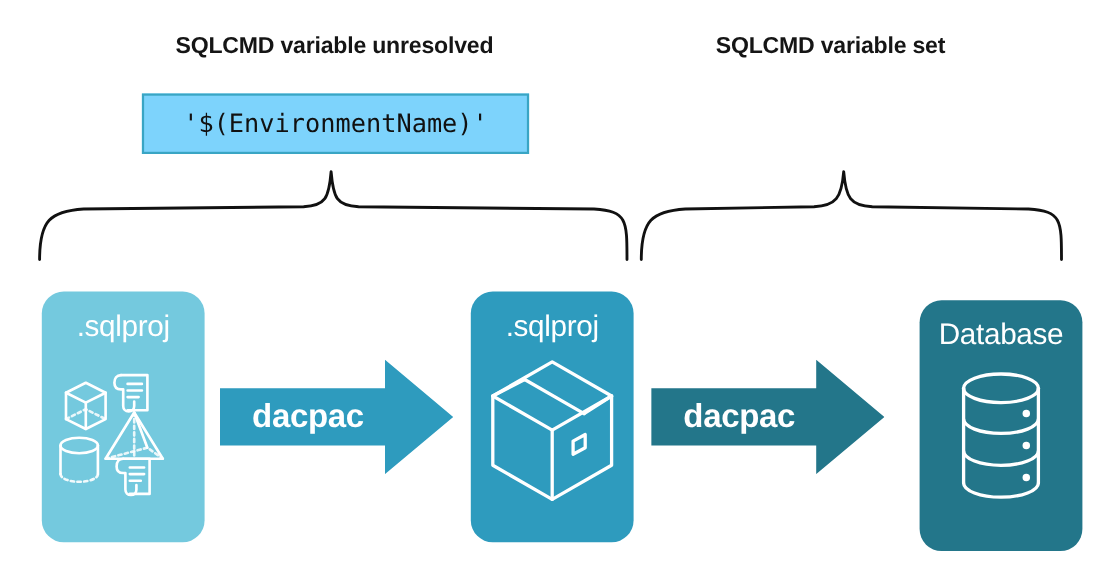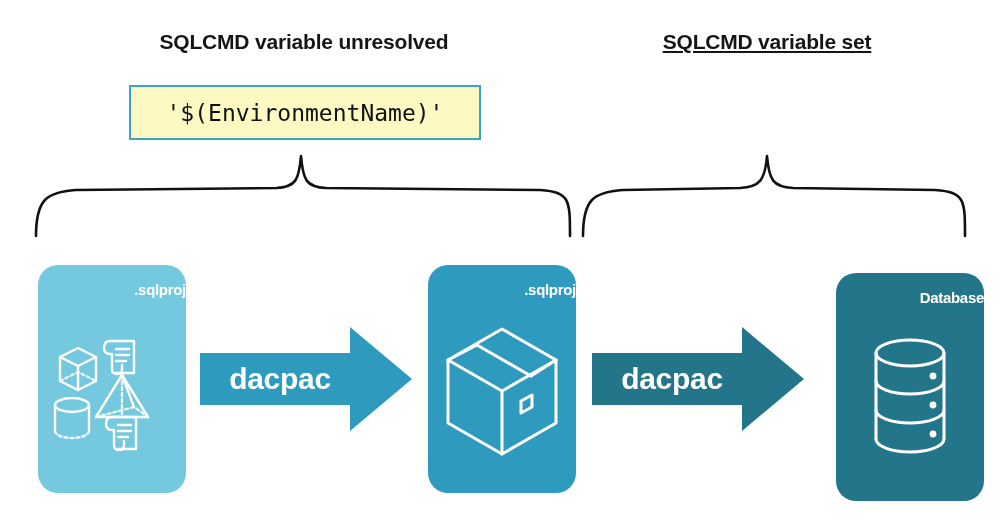--- a/index.html
+++ b/index.html
@@ -26,27 +26,27 @@
     position: absolute;
     font-family: "Liberation Sans", sans-serif;
     font-weight: bold;
     font-size: 21px;
     color: #151515;
     text-align: center;
     white-space: nowrap;
     letter-spacing: -0.2px;
   }
   #heading-left  { left: 0px;   top: 30px; width: 608px; }
-  #heading-right { left: 592px; top: 30px; width: 350px; text-decoration: underline; }
+  #heading-right { left: 580px; top: 30px; width: 350px; }
 
   
   .code-box {
     position: absolute;
     box-sizing: border-box;
-    background: #fef9c3;
+    background: #7dd3fc;
     border: 2px solid #39A5C4;
     display: flex;
     align-items: center;
     justify-content: center;
     font-family: "DejaVu Sans Mono", "Liberation Mono", monospace;
     font-size: 23px;
     color: #111111;
     letter-spacing: 0px;
   }
   #code-box-left  { left: 129px; top: 85px; width: 352px; height: 55px; }
@@ -70,24 +70,24 @@
   }
   #box-sqlproj  { left: 38px;  top: 265px; width: 148px; height: 228px; background: #74C9DE; }
   #box-dacpac   { left: 428px; top: 265px; width: 148px; height: 228px; background: #2E9BBE; }
   #box-database { left: 818px; top: 273px; width: 148px; height: 228px; background: #23768A; margin-left: 18px; }
 
   .box-label {
     position: absolute;
     top: 16px;
     left: 0;
     width: 100%;
-    text-align: right;
-    font-family: "Liberation Sans", sans-serif;
-    font-weight: bold;
-    font-size: 15px;
+    text-align: center;
+    font-family: "Liberation Sans", sans-serif;
+    font-weight: normal;
+    font-size: 27px;
     color: #ffffff;
     letter-spacing: -0.3px;
     white-space: nowrap;
   }
   .box-art {
     position: absolute;
     left: 0;
     top: 48px;
     width: 100%;
     height: 160px;

